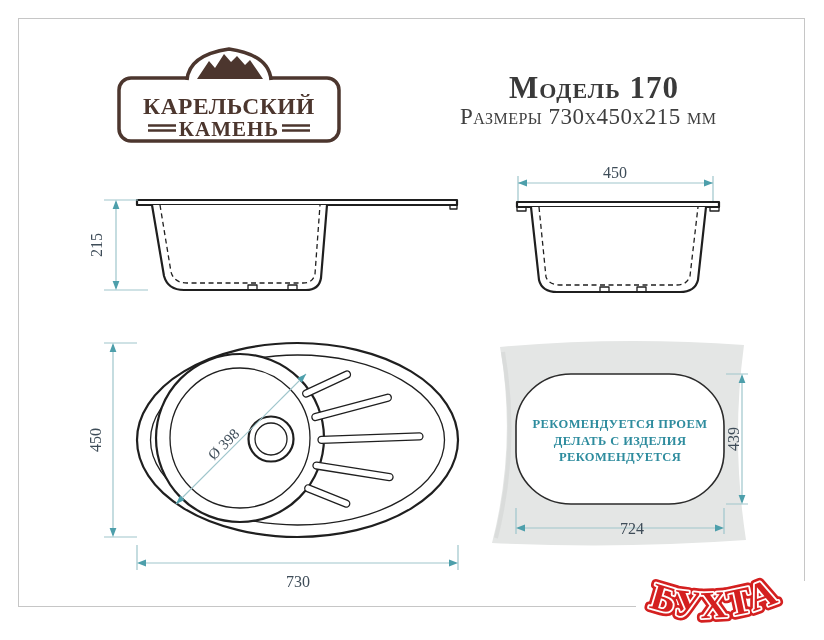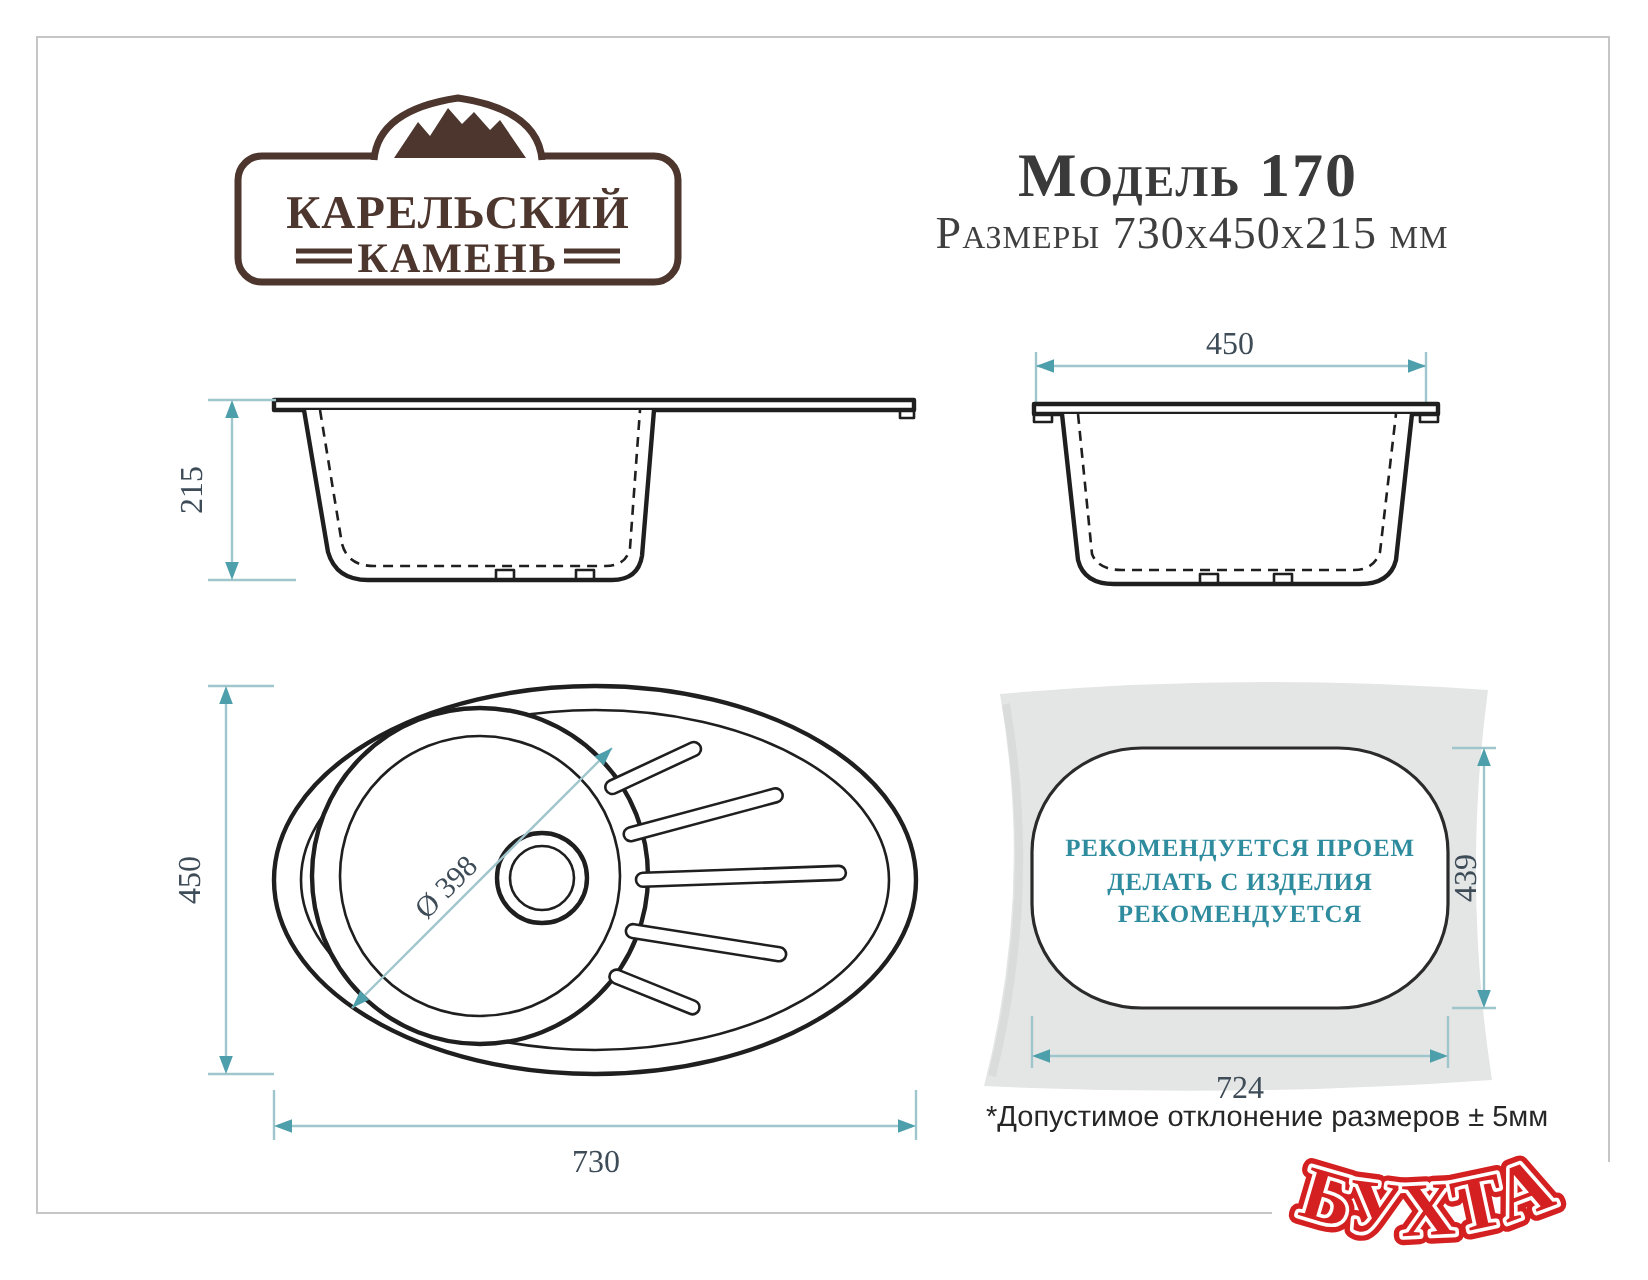--- a/index.html
+++ b/index.html
@@ -3,21 +3,21 @@
 <meta charset="utf-8">
 <style>
   html,body{margin:0;padding:0;background:#fff;}
   .stage{position:relative;width:824px;height:640px;background:#fff;overflow:hidden;
          font-family:"Liberation Serif","DejaVu Serif",serif;}
   .frame{position:absolute;left:18px;top:18px;width:785px;height:587px;border:1px solid #c6c6c6;}
   .patch{position:absolute;left:636px;top:581px;width:176px;height:34px;background:#fff;}
   .abs{position:absolute;}
   .title-model{position:absolute;left:464px;top:70px;width:260px;text-align:center;
     font-size:31px;font-weight:600;font-variant:small-caps;color:#3a3a3a;letter-spacing:1px;}
-  .title-size{position:absolute;left:460px;top:104px;width:272px;text-align:center;
+  .title-size{position:absolute;left:460px;top:104px;width:272px;text-align:left;
     font-size:23px;font-variant:small-caps;color:#3f3f3f;letter-spacing:0.5px;}
   .lbl{position:absolute;text-align:center;font-size:16px;color:#3e4c58;}
   .rot90{transform:rotate(-90deg);}
   .rot45{transform:rotate(-45deg);}
   .note{position:absolute;left:525px;top:416px;width:190px;text-align:center;
     font-size:12.5px;font-weight:bold;color:#2e8c9e;line-height:16.5px;letter-spacing:0.4px;}
   .footnote{position:absolute;left:493px;top:551px;font-family:"Liberation Sans","DejaVu Sans",sans-serif;
     font-size:14.5px;color:#262626;}
   
   .ln2{stroke:#1f1f1f;stroke-width:2.2;fill:none;stroke-linejoin:round;}
@@ -112,29 +112,28 @@
       <polygon class="arw" points="724,528 715,524.6 715,531.4"></polygon>
     </g>
   </svg>
 
   <div class="lbl rot90" style="left:77px;top:236px;width:40px;">215</div>
   <div class="lbl" style="left:591px;top:164px;width:48px;">450</div>
   <div class="lbl rot90" style="left:76px;top:431px;width:40px;">450</div>
   <div class="lbl" style="left:274px;top:573px;width:48px;">730</div>
   <div class="lbl rot45" style="left:192px;top:436px;width:64px;font-size:15px;">Ø 398</div>
   <div class="lbl rot90" style="left:714px;top:430px;width:40px;">439</div>
-  <div class="lbl" style="left:596px;top:536px;width:48px;">724</div>
+  <div class="lbl" style="left:596px;top:520px;width:48px;text-align:right;">724</div>
 
   <div class="note">
     <div>РЕКОМЕНДУЕТСЯ ПРОЕМ</div>
     <div>ДЕЛАТЬ С ИЗДЕЛИЯ</div>
     <div>РЕКОМЕНДУЕТСЯ</div>
   </div>
 
-  <div class="footnote">*Допустимое отклонение размеров ± 5мм</div>
 
   <div class="patch"></div>
   <svg class="abs" style="left:638px;top:576px;" width="152" height="64" viewBox="0 0 152 64">
     <path id="buhta-arc" d="M8,30 Q76,56 144,24" fill="none"></path>
     <text class="buhta-back" text-anchor="middle">
       <textPath href="#buhta-arc" startOffset="50%">БУХТА</textPath>
     </text>
     <text class="buhta-front" text-anchor="middle">
       <textPath href="#buhta-arc" startOffset="50%">БУХТА</textPath>
     </text>

